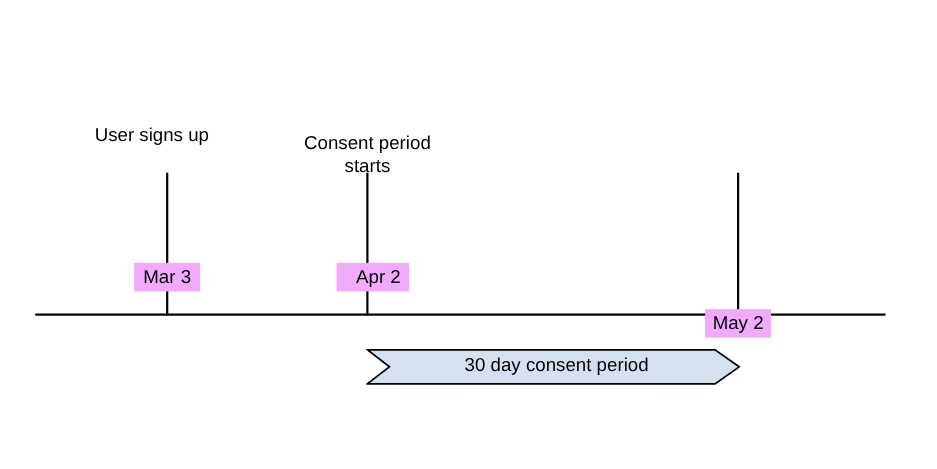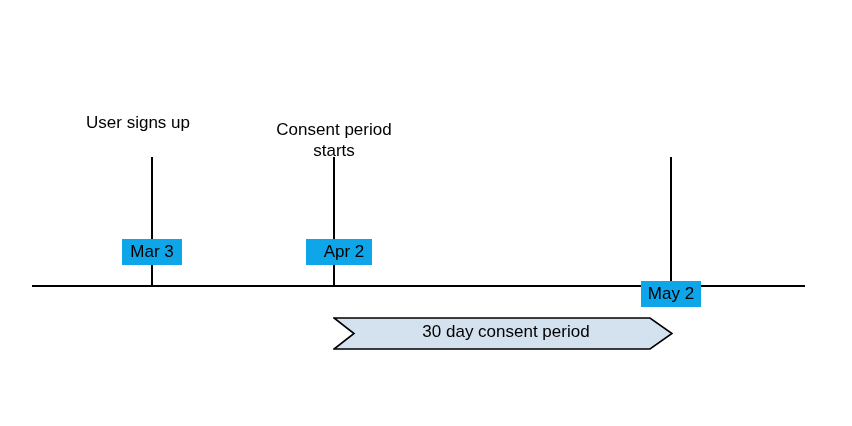--- a/index.html
+++ b/index.html
@@ -38,21 +38,21 @@
     color: #000000;
     font-size: 17px;
     line-height: 21px;
     white-space: pre-line;
     font-family: "Liberation Sans", sans-serif;
   }
 
   
   .date-chip {
     position: absolute;
-    background: #0ea5e9;
+    background: #f0abfc;
     color: #000000;
     font-size: 17px;
     line-height: 24px;
     text-align: center;
     padding: 1px 6px;
     white-space: nowrap;
     font-family: "Liberation Sans", sans-serif;
   }
 
   

